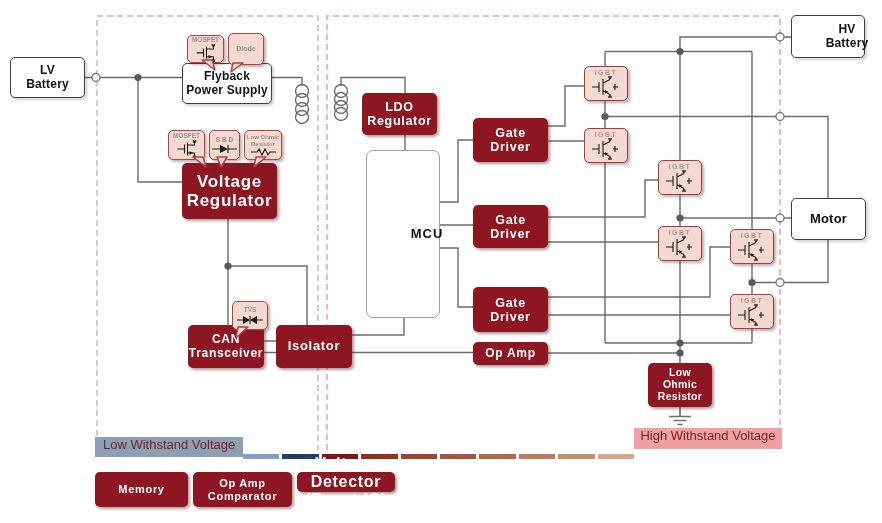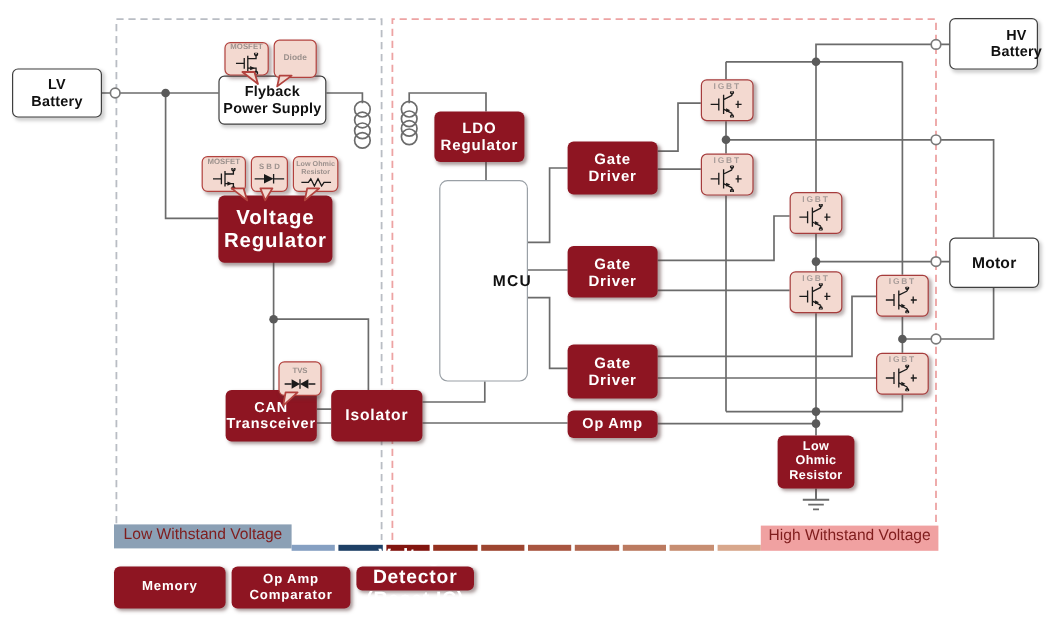--- a/index.html
+++ b/index.html
@@ -251,21 +251,21 @@
       <div class="seg" style="background: rgb(30, 64, 102);"></div>
       <div class="seg" style="background: rgb(130, 21, 15);"></div>
       <div class="seg" style="background: rgb(148, 48, 31);"></div>
       <div class="seg" style="background: rgb(157, 69, 48);"></div>
       <div class="seg" style="background: rgb(168, 85, 64);"></div>
       <div class="seg" style="background: rgb(177, 103, 80);"></div>
       <div class="seg" style="background: rgb(187, 122, 96);"></div>
       <div class="seg" style="background: rgb(199, 142, 114);"></div>
       <div class="seg" style="background: rgb(216, 167, 140);"></div>
     </div>
-  <div class="bar" style="left:634px;top:438px;width:148px;height:21px;background:#f0a1a1;justify-content:center;">
+  <div class="bar" style="left:634px;top:428px;width:148px;height:21px;background:#f0a1a1;justify-content:center;">
     <span>High Withstand Voltage</span>
   </div>
 
   <div class="box red" style="left:95px;top:472px;width:93px;height:35px;font-size:11px;">Memory</div>
   <div class="box red" style="left:193px;top:472px;width:99px;height:35px;font-size:11px;">Op Amp
 Comparator</div>
   <div class="box red" style="left:297px;top:472px;width:98px;height:20px;font-size:16px;">Voltage Detector
 (Reset IC)</div>
 
 </div>

